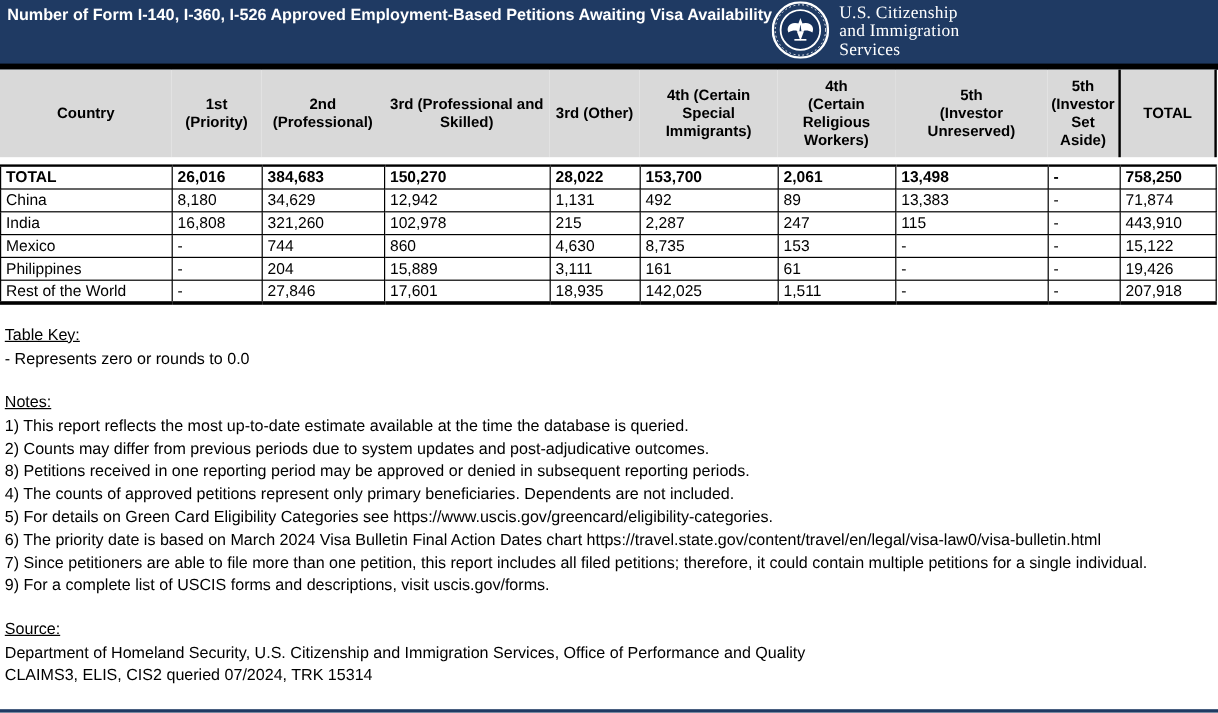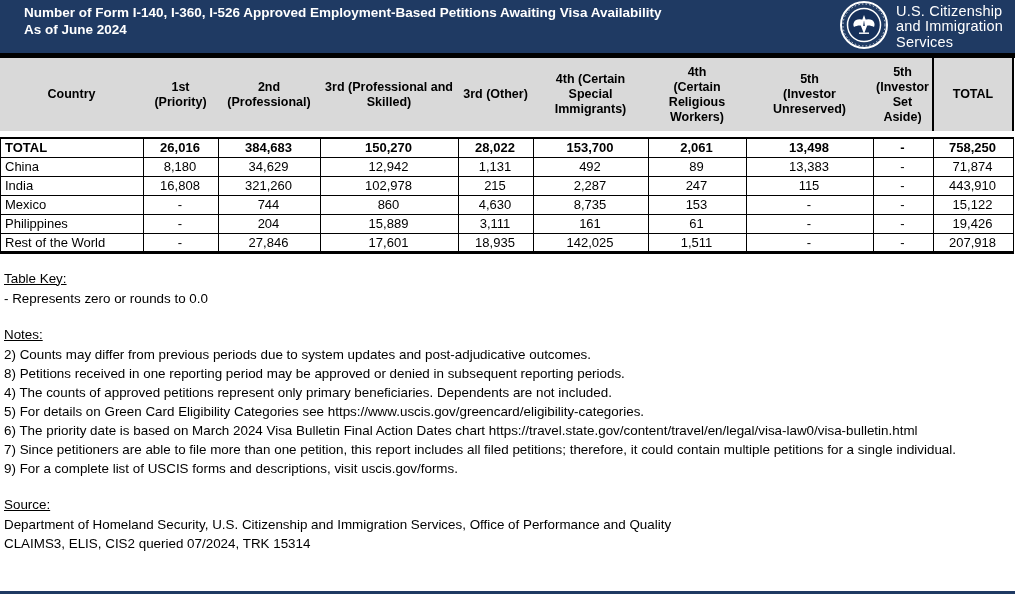--- a/index.html
+++ b/index.html
@@ -11,29 +11,28 @@
     position: relative;
     overflow: hidden;
   }
 
   
   .banner {
     background: #1f3a63;
     height: 58px;
     border-bottom: 5px solid #000;
     display: flex;
-    justify-content: space-between;
     align-items: stretch;
-    padding: 3px 10px 2px 24px;
+    padding: 3px 10px 2px 6px;
   }
   .banner-titles { color: #fff; font-weight: bold; font-size: 13.5px; line-height: 17px; padding-top: 1px; }
   .banner-logo { display: flex; align-items: center; gap: 8px; padding-right: 2px; }
   .logo-text {
     color: #fff;
-    font-family: Liberation Sans, sans-serif;
+    font-family: Liberation Serif, serif;
     font-size: 14.5px;
     line-height: 15.5px;
     letter-spacing: 0.2px;
   }
 
   
   .tables { width: 1013px; }
   table { border-collapse: collapse; table-layout: fixed; width: 1013px; }
   col.c0 { width: 143px; } col.c1 { width: 75px; }  col.c2 { width: 102px; }
   col.c3 { width: 138px; } col.c4 { width: 75px; }  col.c5 { width: 115px; }
@@ -52,21 +51,21 @@
     padding: 2px 1px;
   }
   .header-table th.total-col { border-left: 2px solid #000; border-right: 2px solid #000; }
 
   .body-table { margin-top: 6px; }
   .body-table td {
     border: 1px solid #000;
     font-size: 13px;
     height: 19px;
     padding: 0 6px 0 4px;
-    text-align: center;
+    text-align: left;
     white-space: nowrap;
     overflow: hidden;
   }
   .body-table td:first-child { text-align: left; }
   .body-table tr:first-child td { border-top: 2px solid #000; font-weight: bold; }
   .body-table tr:last-child td { border-bottom: 3px solid #000; margin-left: 28px; }
 
   
   .below { padding: 15px 6px 0 4px; font-size: 13.4px; line-height: 19px; }
   .section-heading {
@@ -80,21 +79,20 @@
     position: absolute; left: 0; bottom: 0;
     width: 1015px; height: 3px; background: #1f3a63;
   }
 </style>
 </head>
 <body>
 
 <div class="banner">
   <div class="banner-titles">
     <div>Number of Form I-140, I-360, I-526 Approved Employment-Based Petitions Awaiting Visa Availability</div>
-    <div>As of June 2024</div>
   </div>
   <div class="banner-logo">
     <span>
       <svg width="48" height="48" viewBox="0 0 48 48">
         <circle cx="24" cy="24" r="23" fill="#1f3a63" stroke="#ffffff" stroke-width="2"></circle>
         <circle cx="24" cy="24" r="16.5" fill="#16305a" stroke="#ffffff" stroke-width="1.5"></circle>
         <circle cx="24" cy="24" r="21" fill="none" stroke="#ffffff" stroke-width="0.8" stroke-dasharray="1.5 2.2"></circle>
         <g fill="#ffffff">
           <path d="M24 14 l2.2 6 h-4.4 Z"></path>
           <path d="M24 19 C 15 16, 12 22, 14 26 C 18 24, 21 24, 23 26 Z"></path>
@@ -244,20 +242,21 @@
       </tbody>
   </table>
 </div>
 
 <div class="below">
   <div class="section-heading first">Table Key:</div>
   <div>- Represents zero or rounds to 0.0</div>
 
   <div class="section-heading">Notes:</div>
   <div>
+      <div>1) This report reflects the most up-to-date estimate available at the time the database is queried.</div>
       <div>2) Counts may differ from previous periods due to system updates and post-adjudicative outcomes.</div>
       <div>8) Petitions received in one reporting period may be approved or denied in subsequent reporting periods.</div>
       <div>4) The counts of approved petitions represent only primary beneficiaries. Dependents are not included.</div>
       <div>5) For details on Green Card Eligibility Categories see https://www.uscis.gov/greencard/eligibility-categories.</div>
       <div>6) The priority date is based on March 2024 Visa Bulletin Final Action Dates chart https://travel.state.gov/content/travel/en/legal/visa-law0/visa-bulletin.html</div>
       <div>7) Since petitioners are able to file more than one petition, this report includes all filed petitions; therefore, it could contain multiple petitions for a single individual.</div>
       <div>9) For a complete list of USCIS forms and descriptions, visit uscis.gov/forms.</div>
     </div>
 
   <div class="section-heading">Source:</div>

